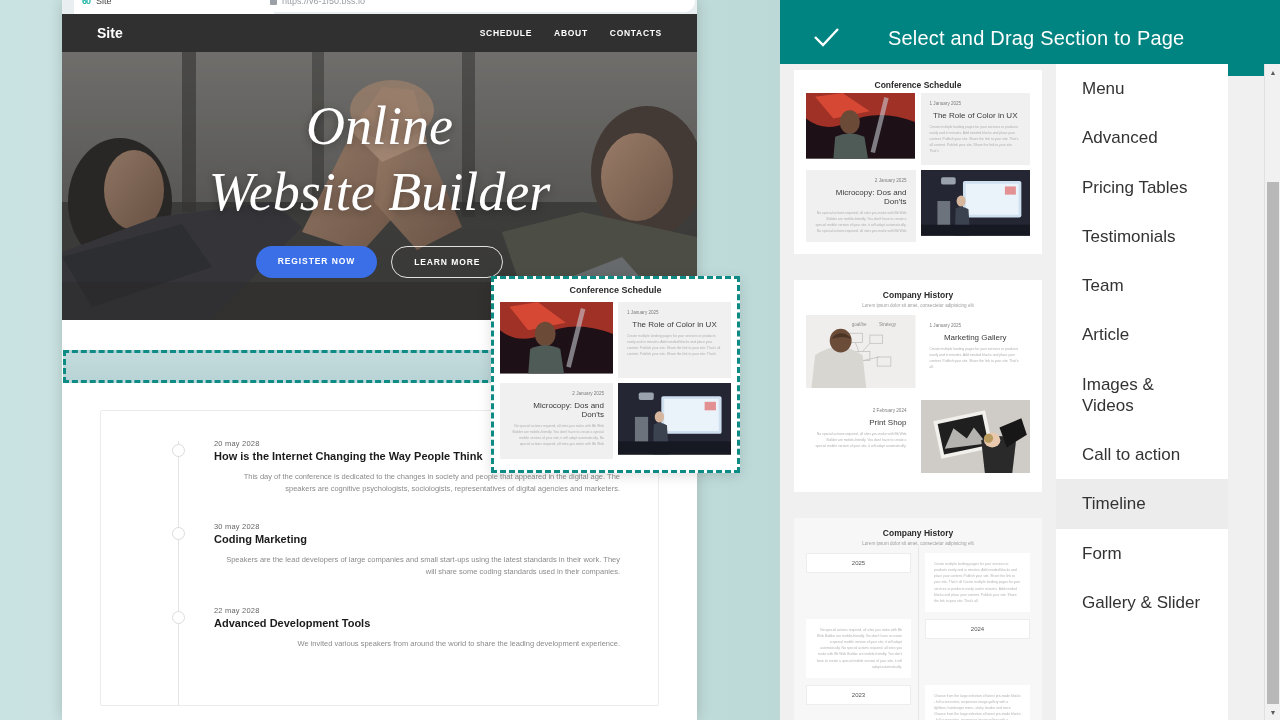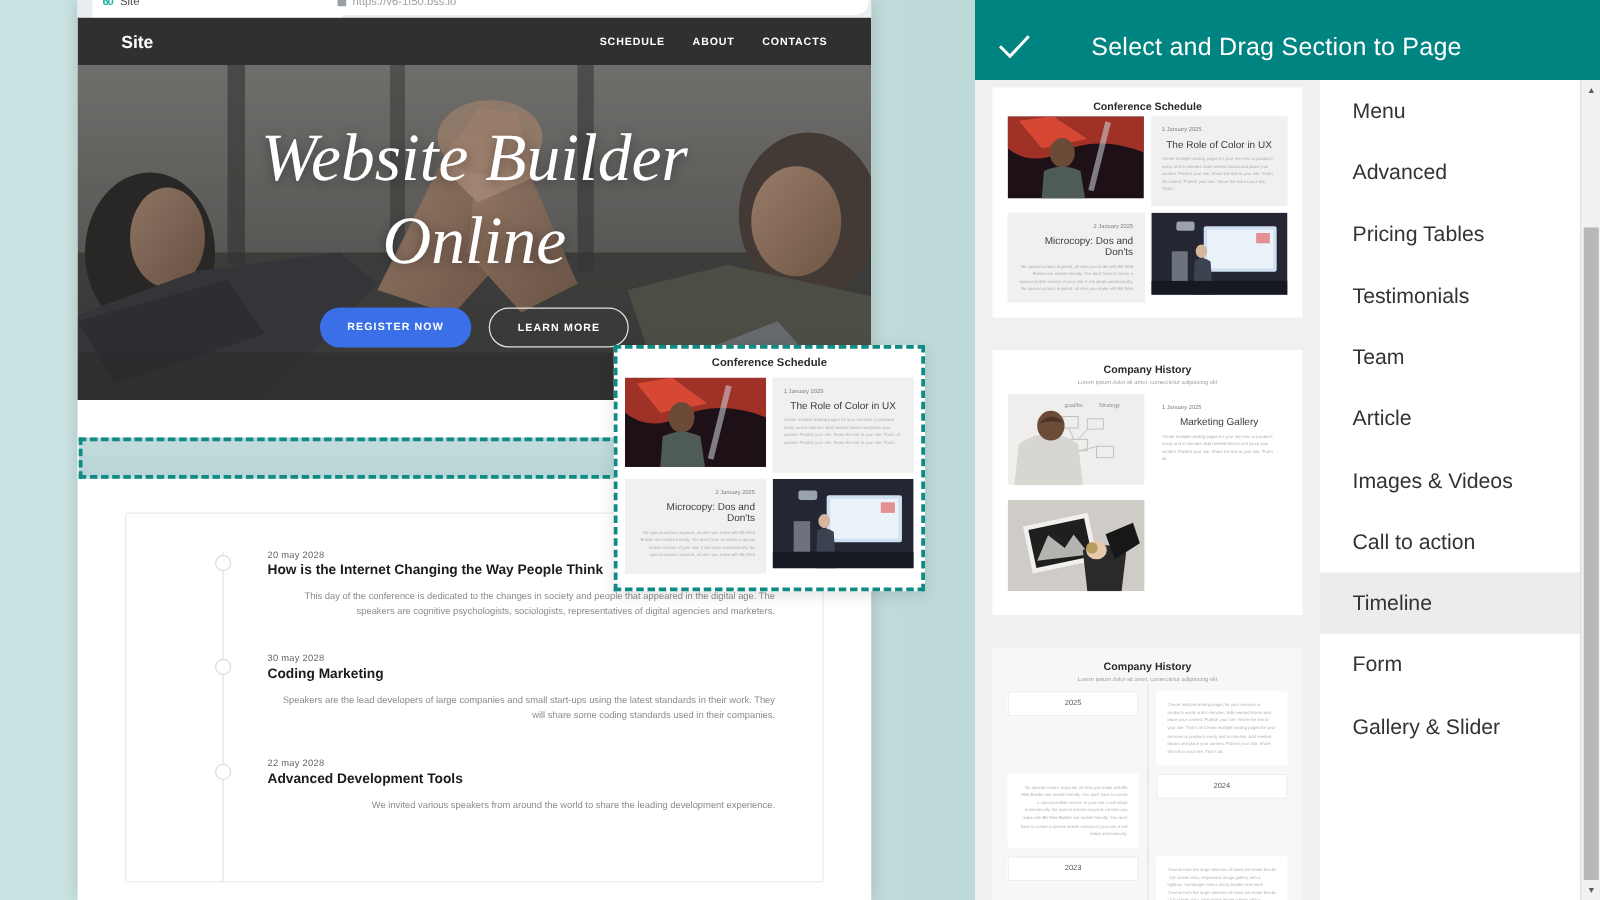--- a/index.html
+++ b/index.html
@@ -121,21 +121,21 @@
     padding: 6px;
   }
 
   
   .panel {
     position: absolute; left: 780px; top: 0; width: 500px; height: 720px;
     background: #f0f0f0;
   }
   .panel-header {
     height: 76px; background: #008481;
-    display: flex; align-items: center; gap: 46px; padding-left: 15px;
+    display: flex; align-items: center; gap: 46px; padding-left: 30px;
   }
   .check-icon { width: 32px; height: 32px; }
   .panel-title {
     color: #fff; font-size: 20px; letter-spacing: .2px; font-weight: normal;
   }
 
   .panel-body { position: absolute; top: 64px; left: 0; right: 0; bottom: 0; display: flex; }
 
   .thumbs {
     width: 276px; height: 656px; overflow: hidden;
@@ -161,21 +161,21 @@
     background:#fff; border:0; font-size: 6px; color:#555; padding: 7px 0; text-align:center;
     box-shadow: 0 0 0 1px #ededed inset;
   }
   .yr-row { display: grid; grid-template-columns: 1fr 14px 1fr; gap: 0; align-items: start; margin-bottom: 7px; }
   .yr-line { position: relative; height: 100%; }
   .yr-line:after { content:""; position:absolute; left:50%; top:-6px; bottom:-14px; width:1px; background:#e6e6e6;}
   .yr-txt { font-size: 3.4px; color:#b3b3b3; line-height:1.8; background:#fff; padding:8px 9px; }
 
   
   .seclist {
-    width: 208px; background: #fff; height: 656px;
+    width: 172px; background: #fff; height: 656px;
     overflow: hidden; position: relative;
   }
   .sec-item {
     padding: 14px 26px; font-size: 17px; color: #333; line-height: 1.25;
   }
   .sec-item.active { background: #ececec; }
 
   
   .sbar {
     position: absolute; top: 0; width: 16px; height: 656px;
@@ -261,22 +261,22 @@
           <ellipse cx="330" cy="58" rx="42" ry="30" fill="#c9a184" opacity=".8"></ellipse>
 
           <path d="M0 205 L120 172 L150 215 L30 255Z" fill="#2e3136"></path>
           <path d="M470 240 L560 205 L600 250 L520 268Z" fill="#8d9196" opacity=".8"></path>
           <rect x="0" y="230" width="635" height="38" fill="#2c2b28" opacity=".45"></rect>
         </svg>
       </div>
       <div class="hero-overlay"></div>
       <div class="hero-content">
         <div class="hero-title">
+          <div>Online</div>
           <div>Website Builder</div>
-          <div>Online</div>
         </div>
         <div class="hero-btns">
           <div class="btn btn-primary">REGISTER NOW</div>
           <div class="btn btn-ghost">LEARN MORE</div>
         </div>
       </div>
     </div>
 
     <div class="sec-title">Conference Schedule</div>
 
@@ -420,20 +420,25 @@
                 <path d="M6 80 L10 44 Q36 26 62 44 L66 80Z" fill="#d8d6d1"></path>
                 <ellipse cx="38" cy="28" rx="12" ry="13" fill="#6b4c38"></ellipse>
                 <path d="M28 26 Q38 14 50 26 Q40 22 28 26Z" fill="#4a3426"></path>
               </svg>
             </div>
             <div class="cell gray" style="height:80px;background:#fff;">
               <div class="cell-date l">1 January 2025</div>
               <div class="cell-h l">Marketing Gallery</div>
               <div class="cell-p l">Create multiple landing pages for your services or products easily and in minutes. Add needed blocks and place your content. Publish your site. Share the link to your site. That's all.</div>
             </div>
+            <div class="cell gray" style="height:80px;background:#fff;">
+              <div class="cell-date">2 February 2024</div>
+              <div class="cell-h">Print Shop</div>
+              <div class="cell-p">No special actions required, all sites you make with Bb Web Builder are mobile-friendly. You don't have to create a special mobile version of your site, it will adapt automatically.</div>
+            </div>
             <div class="cell" style="height:80px;">
               <svg class="photo" viewBox="0 0 120 80" preserveAspectRatio="none">
                 <rect width="120" height="80" fill="#cfcbc6"></rect>
                 <g transform="rotate(-12 60 40)">
                   <rect x="18" y="14" width="58" height="42" fill="#f2f0ec"></rect>
                   <rect x="22" y="18" width="50" height="34" fill="#1f1f1f"></rect>
                   <path d="M24 46 L38 26 L50 40 L60 30 L70 50 Z" fill="#e8e6e2" opacity=".75"></path>
                 </g>
                 <path d="M70 80 L66 44 Q86 34 104 46 L100 80Z" fill="#2a2a2a"></path>
                 <ellipse cx="78" cy="44" rx="9" ry="8" fill="#e8c9ad"></ellipse>

